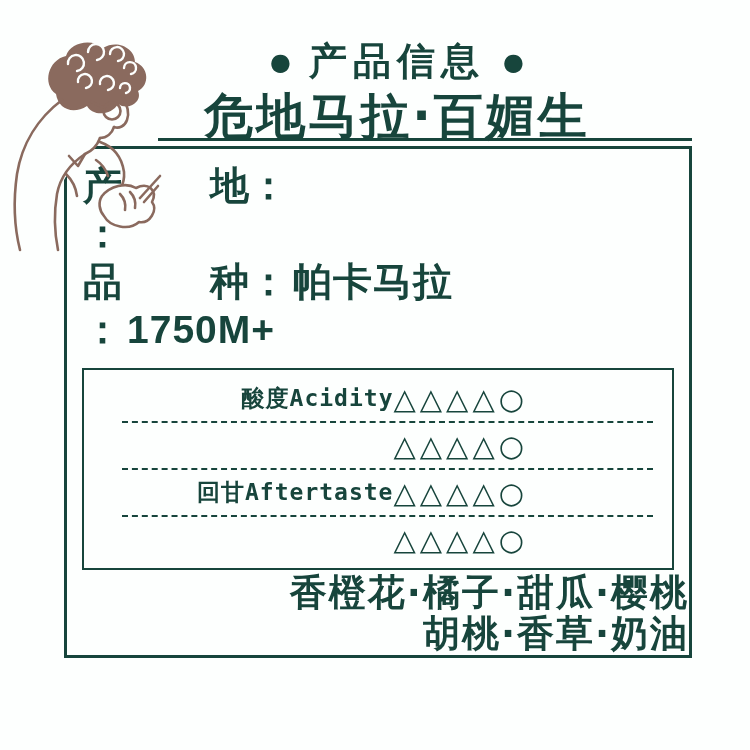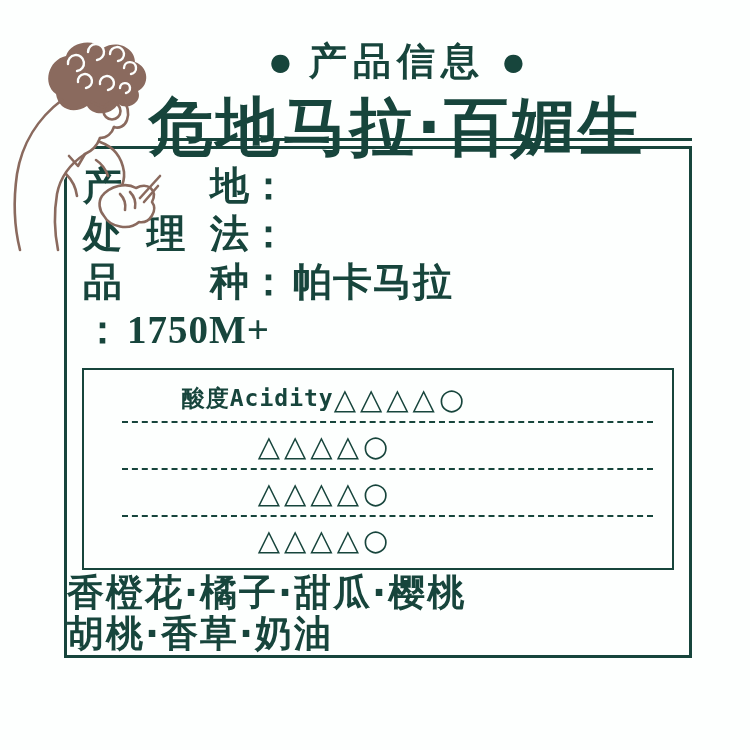--- a/index.html
+++ b/index.html
@@ -13,21 +13,21 @@
 
   
   .header-line{
     position:absolute;top:36px;left:44px;width:706px;
     text-align:center;font-size:38px;font-weight:700;
     letter-spacing:6px;white-space:nowrap;
   }
   .header-dot{font-size:24px;letter-spacing:0;vertical-align:4px;padding:0 18px;}
   .title{
     position:absolute;top:84px;left:44px;width:706px;
-    text-align:center;font-size:64px;font-weight:700;
+    text-align:center;font-size:49px;font-weight:700;
     letter-spacing:3px;white-space:nowrap;
   }
   .title-underline{
     position:absolute;top:138px;left:158px;width:534px;height:3px;
     background:#17453C;
   }
 
   
   .info-box{
     position:absolute;top:146px;left:64px;width:628px;height:512px;
@@ -38,49 +38,49 @@
   .info-row{
     display:flex;align-items:baseline;height:48px;
     font-size:39px;font-weight:600;white-space:nowrap;
   }
   .info-label{
     display:inline-block;width:166px;
     text-align:justify;text-align-last:justify;
   }
   .info-colon{display:inline-block;width:44px;}
   .info-value{letter-spacing:1px;}
-  .latin-value{font-family:Liberation Serif, serif;font-weight:700;}
+  .latin-value{font-family:Liberation Sans, sans-serif;font-weight:700;}
 
   
   .ratings-box{
     margin:17px 15px 0 15px;height:202px;
     border:2px solid #17453C;box-sizing:border-box;
     display:flex;flex-direction:column;justify-content:space-between;
     padding:6px 0;
   }
   .rating-row{
-    flex:1;display:flex;align-items:center;justify-content:center;
+    flex:1;display:flex;align-items:center;justify-content:flex-end;
     padding:0 144px 0 38px;
   }
   .rating-label{
     font-size:23px;font-weight:700;letter-spacing:1px;
     font-family:"DejaVu Sans Mono","DejaVu Sans",monospace;
   }
   .rating-symbols{
     font-size:29px;font-weight:400;letter-spacing:4px;white-space:nowrap;
   }
   .rating-sep{
     border:none;border-top:2px dashed #17453C;
     margin:0 19px 0 38px;height:0;
   }
 
   
   .flavors{
     flex:1;display:flex;flex-direction:column;justify-content:center;
-    text-align:left;font-size:37px;font-weight:600;
+    text-align:right;font-size:37px;font-weight:600;
     letter-spacing:2px;line-height:41px;white-space:nowrap;
   }
 
   
   .sketch{position:absolute;top:34px;left:0;width:172px;height:218px;z-index:5;}
 </style>
 </head>
 <body>
 
 <div class="stage">
@@ -93,21 +93,20 @@
   <div class="title-underline"></div>
 
   <div class="info-box">
 
     <div class="info-rows">
       <div class="info-row">
         <span class="info-label">产地</span>
         <span class="info-colon">：</span>
       </div>
       <div class="info-row">
-        <span class="info-label">处理法</span>
         <span class="info-colon">：</span>
       </div>
       <div class="info-row">
         <span class="info-label">品种</span>
         <span class="info-colon">：</span>
         <span class="info-value">帕卡马拉</span>
       </div>
       <div class="info-row">
         <span class="info-colon">：</span>
         <span class="info-value latin-value">1750M+</span>
@@ -118,20 +117,21 @@
       <div class="rating-row">
         <span class="rating-label">酸度Acidity</span>
         <span class="rating-symbols">△△△△○</span>
       </div>
       <div class="rating-sep"></div>
       <div class="rating-row">
         <span class="rating-symbols">△△△△○</span>
       </div>
       <div class="rating-sep"></div>
       <div class="rating-row">
+        <span class="rating-label">回甘Aftertaste</span>
         <span class="rating-symbols">△△△△○</span>
       </div>
       <div class="rating-sep"></div>
       <div class="rating-row">
         <span class="rating-symbols">△△△△○</span>
       </div>
     </div>
 
     <div class="flavors">
       <div>香橙花·橘子·甜瓜·樱桃</div>

